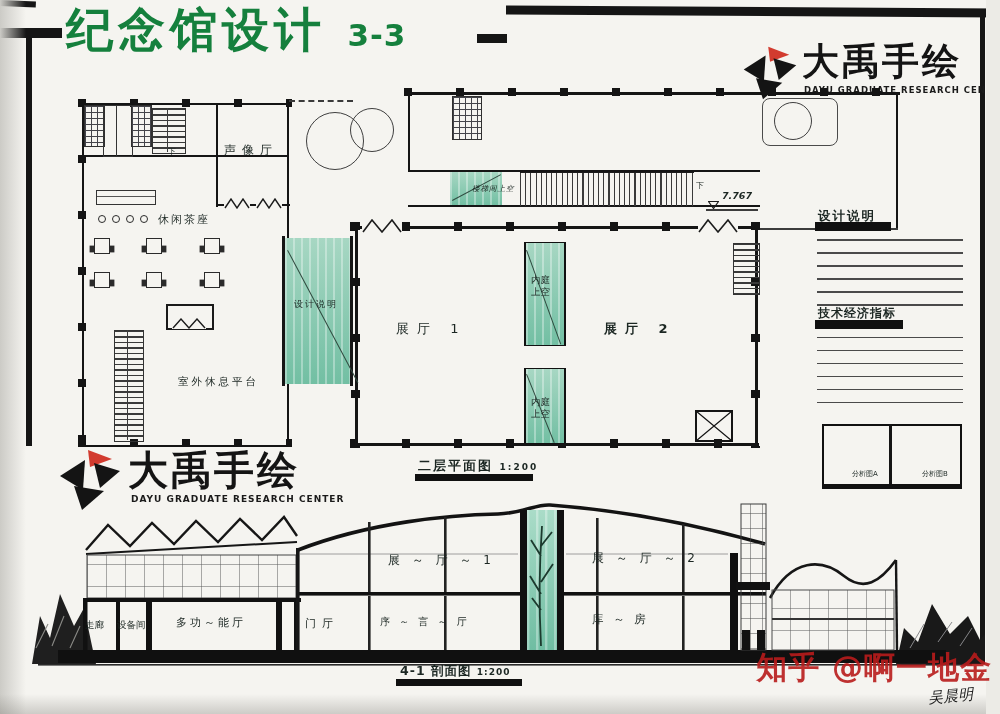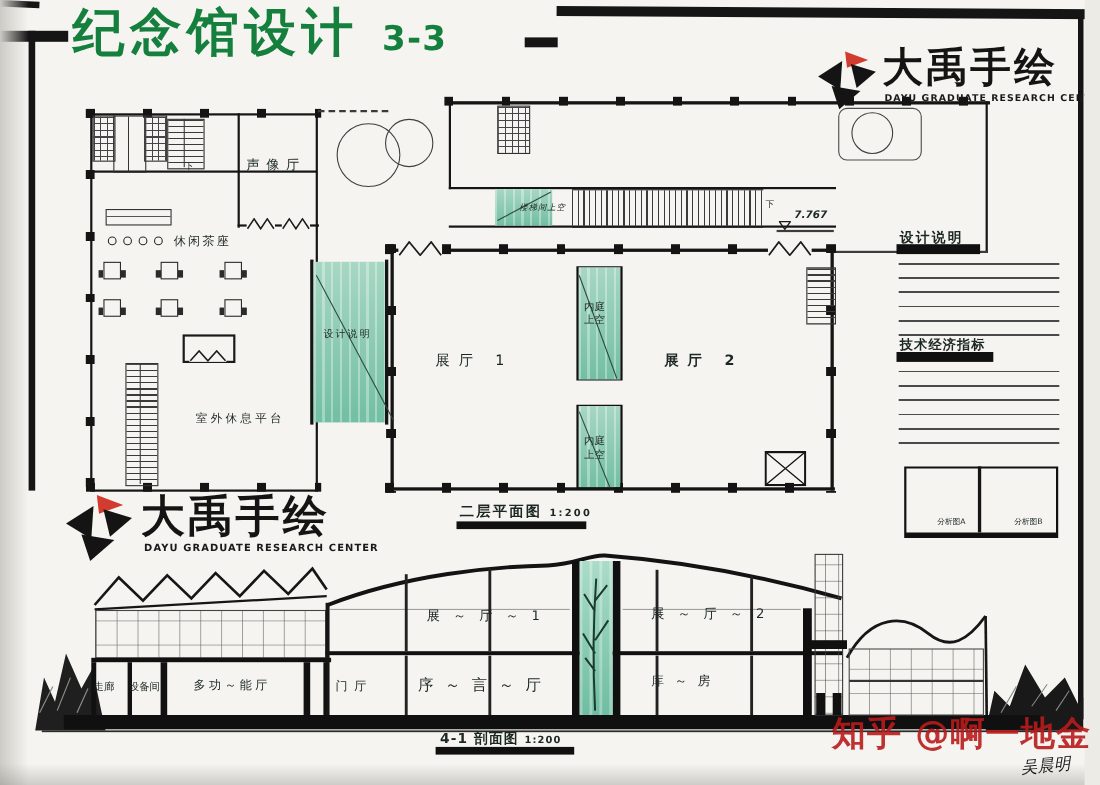--- a/index.html
+++ b/index.html
@@ -259,21 +259,21 @@
     <rect x="742" y="92" width="122" height="60" fill="url(#pgrid)" stroke="#4a4a4a" stroke-width="1"></rect>
     <rect x="742" y="120" width="122" height="2" fill="#333"></rect>
   </svg>
 
   <div class="lbl" style="left:388px;top:554px;font-size:12px;letter-spacing:4px;">展 ～ 厅 ～ 1</div>
   <div class="lbl" style="left:592px;top:552px;font-size:12px;letter-spacing:4px;">展 ～ 厅 ～ 2</div>
   <div class="lbl" style="left:85px;top:620px;font-size:9.5px;">走廊</div>
   <div class="lbl" style="left:117px;top:620px;font-size:9.5px;">设备间</div>
   <div class="lbl" style="left:176px;top:617px;font-size:11px;letter-spacing:3px;">多功～能厅</div>
   <div class="lbl" style="left:305px;top:618px;font-size:11px;letter-spacing:6px;">门厅</div>
-  <div class="lbl" style="left:380px;top:616px;font-size:14px;letter-spacing:3px;">序 ～ 言 ～ 厅</div>
+  <div class="lbl" style="left:380px;top:616px;font-size:10px;letter-spacing:3px;">序 ～ 言 ～ 厅</div>
   <div class="lbl" style="left:592px;top:613px;font-size:11.5px;letter-spacing:3px;">库 ～ 房</div>
 
   <div class="lbl" style="left:400px;top:664px;font-size:12.5px;font-weight:800;letter-spacing:1px;">
     <span>4-1 剖面图</span>
     <span style="font-size:9px;">1:200</span>
   </div>
   <div class="bar" style="left:396px;top:679px;width:126px;height:7px;"></div>
 
   <div class="abs" style="left:0;top:0;width:26px;height:714px;background:linear-gradient(90deg,#cccbc6,rgba(245,244,240,0));"></div>
   <div class="abs" style="left:0;top:694px;width:1000px;height:20px;background:linear-gradient(0deg,rgba(100,98,92,.28),rgba(100,98,92,0));"></div>

